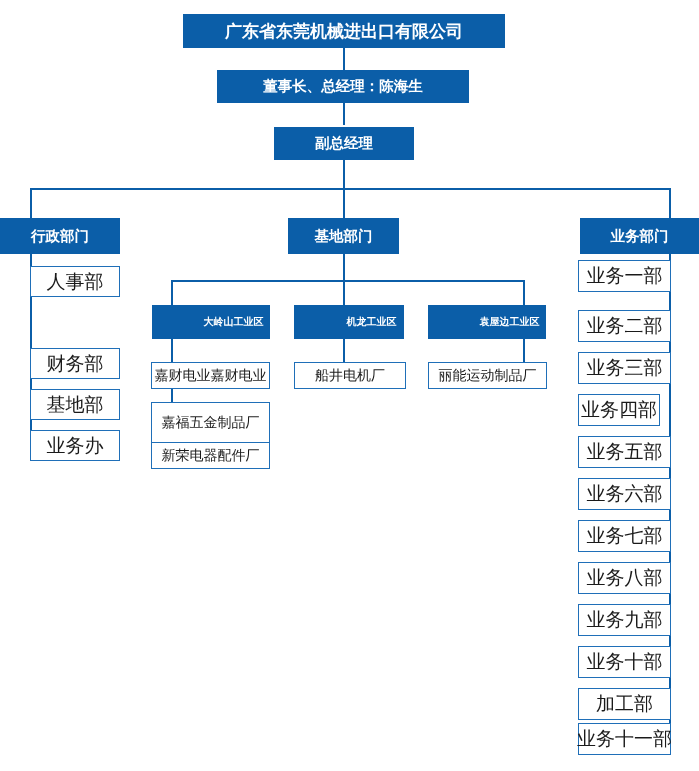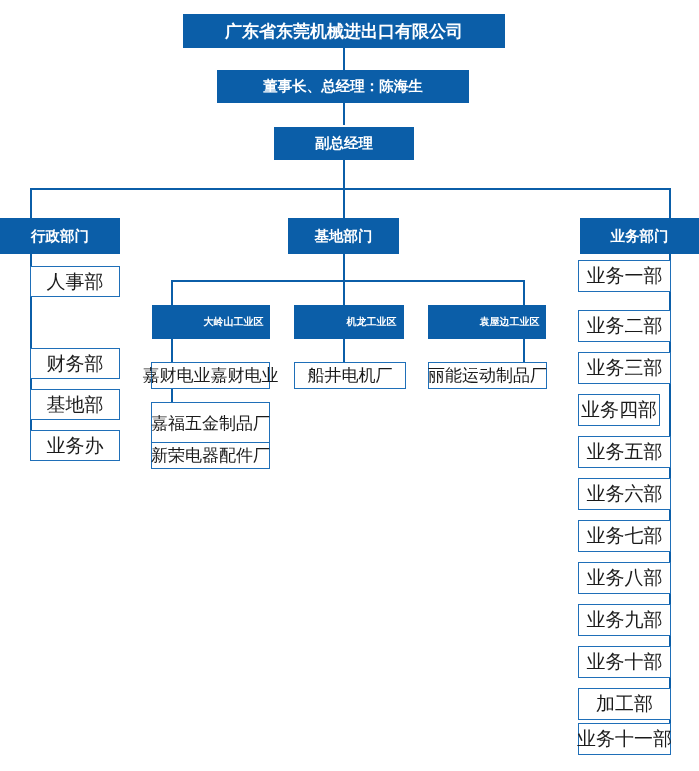--- a/index.html
+++ b/index.html
@@ -44,21 +44,21 @@
     font-weight: normal;
   }
 
   
   .lvl-root   { font-size: 17px; }
   .lvl-exec   { font-size: 14.5px; }
   .lvl-vp     { font-size: 14.5px; }
   .lvl-dept   { font-size: 14.5px; }
   .lvl-zone   { font-size: 10px; padding-left: 45px; }
   .lvl-leaf   { font-size: 19px; }
-  .lvl-fac    { font-size: 17px; }
+  .lvl-fac    { font-size: 14px; }
 
   
   .ln {
     position: absolute;
     background: #0B5EA8;
     z-index: 1;
   }
   .ln.v { width: 2px; }
   .ln.h { height: 2px; }
 </style>

